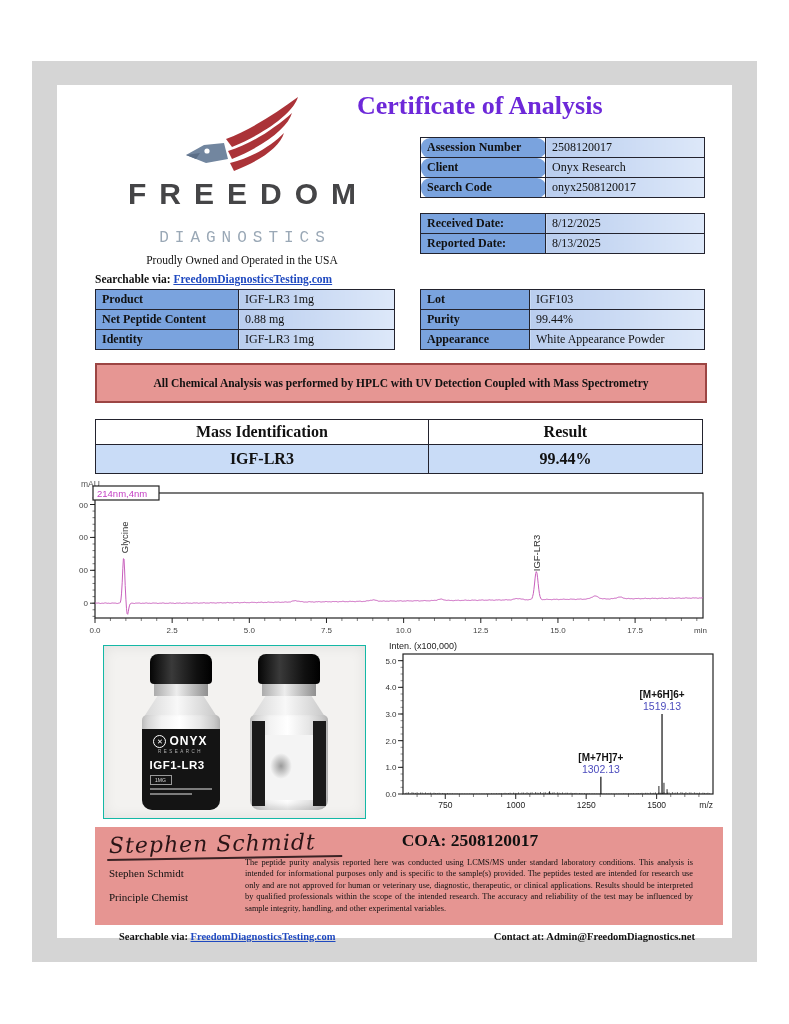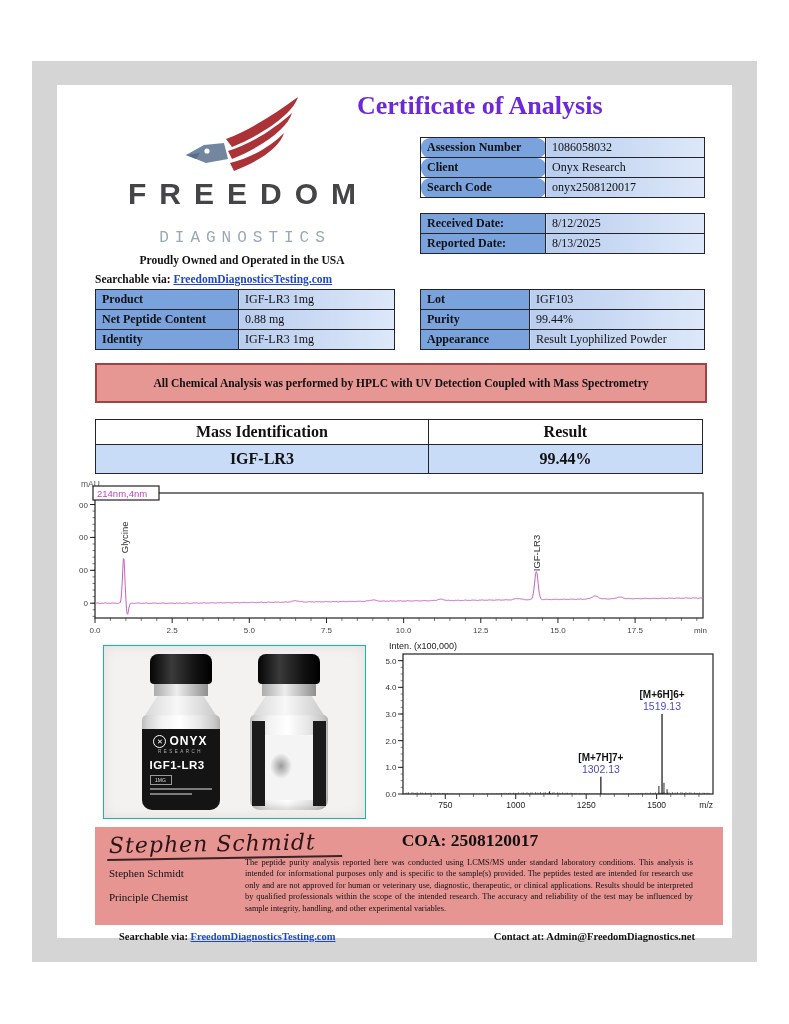--- a/index.html
+++ b/index.html
@@ -6,21 +6,21 @@
   body{width:789px;height:1024px;background:#ffffff;font-family:"Liberation Serif",serif;color:#111;}
   .canvas{position:relative;width:789px;height:1024px;background:#fff;overflow:hidden;}
   .doc-frame{position:absolute;left:32px;top:61px;width:725px;height:901px;background:#d5d5d5;}
   .page{position:absolute;left:25px;top:24px;width:675px;height:853px;background:#ffffff;}
 
   
   .logo-block{position:absolute;left:35px;top:12px;width:300px;text-align:center;}
   .eagle{display:block;margin:0 auto;}
   .logo-name{font-family:"Liberation Sans",sans-serif;font-weight:bold;font-size:30px;letter-spacing:13px;color:#454547;margin-top:-2px;padding-left:13px;}
   .logo-sub{font-family:Liberation Mono, monospace;font-size:16px;letter-spacing:6px;color:#9aa8b6;margin-top:18px;padding-left:6px;}
-  .tagline{position:absolute;left:35px;top:169px;width:300px;text-align:center;font-weight:bold;font-size:11.5px;}
+  .tagline{position:absolute;left:35px;top:169px;width:300px;text-align:center;font-weight:normal;font-size:11.5px;}
   .searchable-top{position:absolute;left:38px;top:188px;font-weight:bold;font-size:11.5px;}
   a.link{color:#1f49c0;text-decoration:underline;cursor:pointer;}
   .title{position:absolute;left:300px;top:6px;width:352px;text-align:left;font-weight:bold;font-size:26px;color:#6d28d9;}
 
   
   table.kv{border-collapse:collapse;position:absolute;table-layout:fixed;}
   table.kv td{border:1.6px solid #23232e;font-size:12px;padding:2px 6px;overflow:hidden;white-space:nowrap;}
   table.kv td.k{background:#7aa3de;font-weight:bold;}
   table.kv td.v{background:linear-gradient(90deg,#b9cdee,#dde8f9);}
   .info{left:363px;top:52px;width:285px;}
@@ -103,21 +103,21 @@
         <span>Searchable via:</span>
         <a class="link">FreedomDiagnosticsTesting.com</a>
       </div>
 
       <div class="title">Certificate of Analysis</div>
 
       <table class="kv info">
         <tbody>
             <tr>
           <td class="k">Assession Number</td>
-          <td class="v">1086058032</td>
+          <td class="v">2508120017</td>
             </tr>
         <tr>
           <td class="k">Client</td>
           <td class="v">Onyx Research</td>
             </tr>
         <tr>
           <td class="k">Search Code</td>
           <td class="v">onyx2508120017</td>
             </tr>
       </tbody>
@@ -158,21 +158,21 @@
             <tr>
           <td class="k">Lot</td>
           <td class="v">IGF103</td>
             </tr>
         <tr>
           <td class="k">Purity</td>
           <td class="v">99.44%</td>
             </tr>
         <tr>
           <td class="k">Appearance</td>
-          <td class="v">Result Lyophilized Powder</td>
+          <td class="v">White Appearance Powder</td>
             </tr>
       </tbody>
         </table>
 
       <div class="banner">
         <span>All Chemical Analysis was performed by HPLC with UV Detection Coupled with Mass Spectrometry</span>
       </div>
 
       <table class="mass">
         <tbody>

